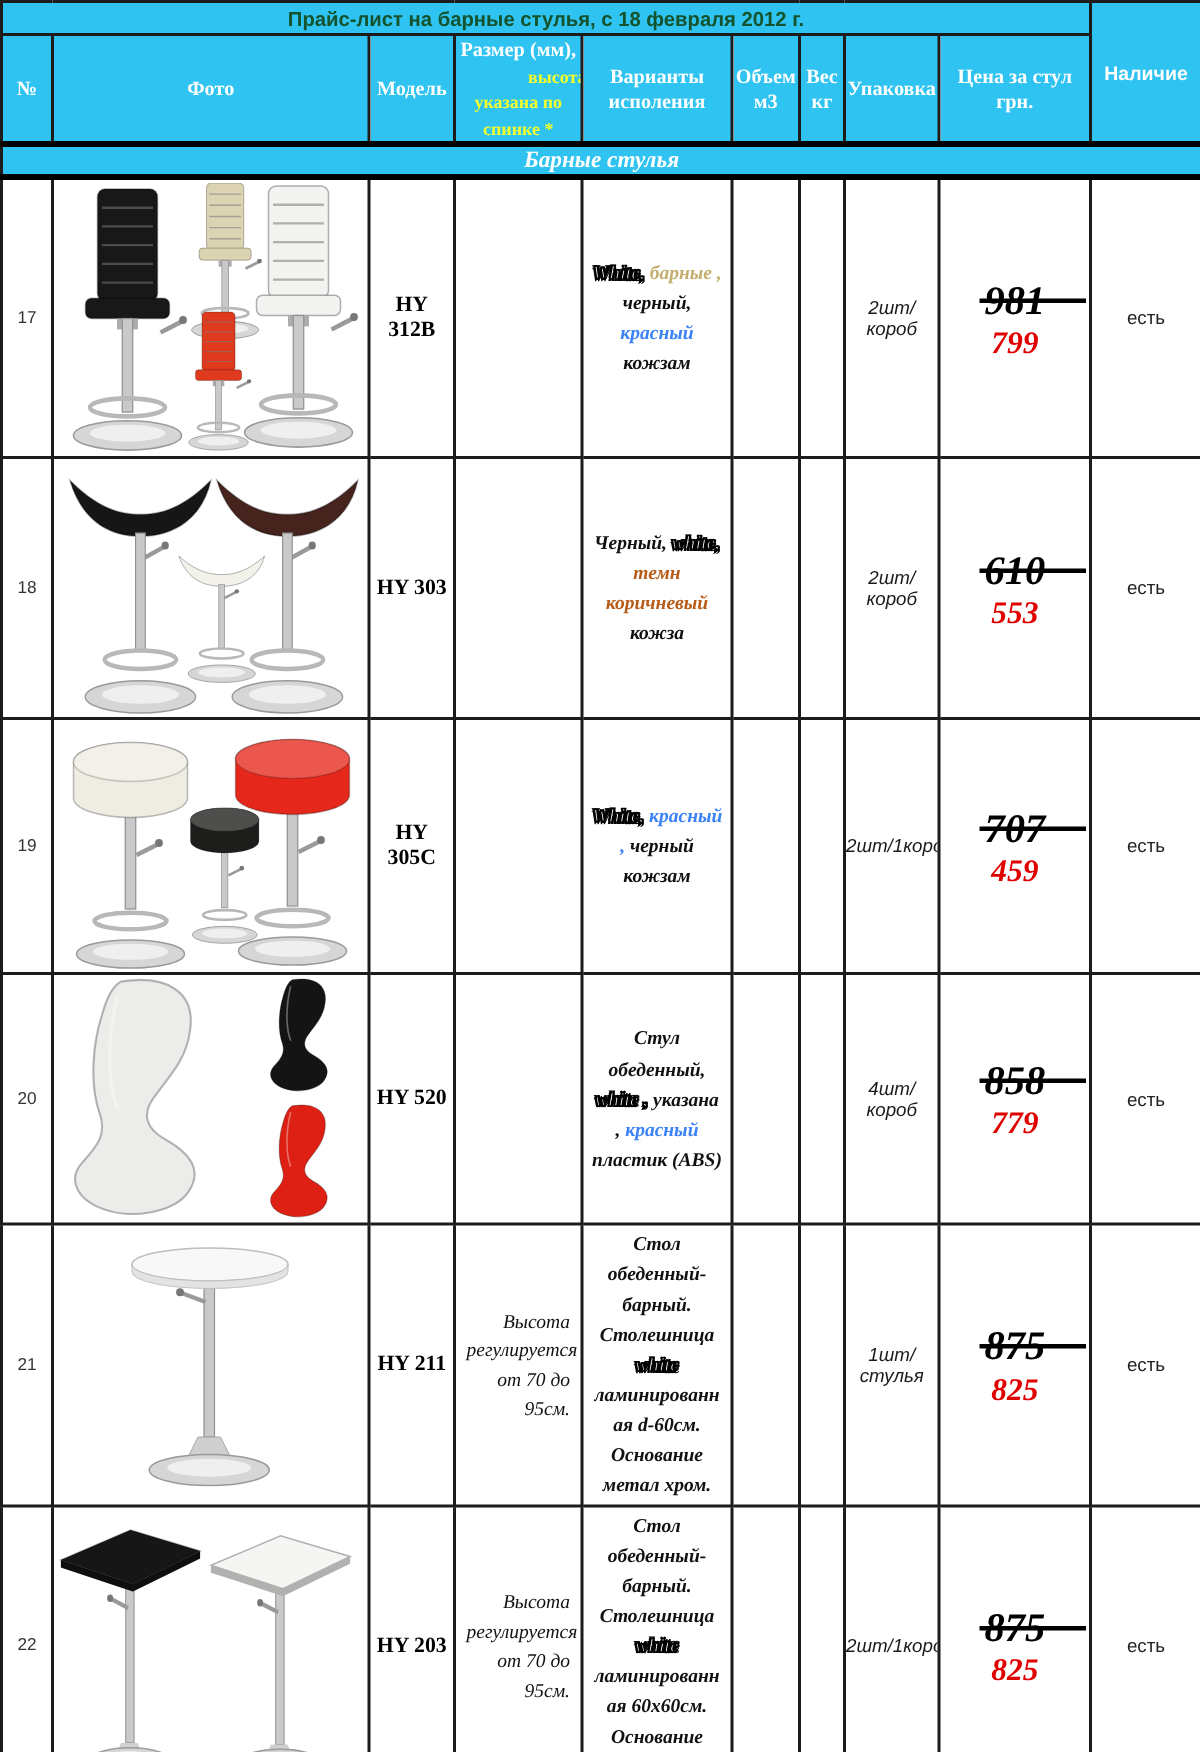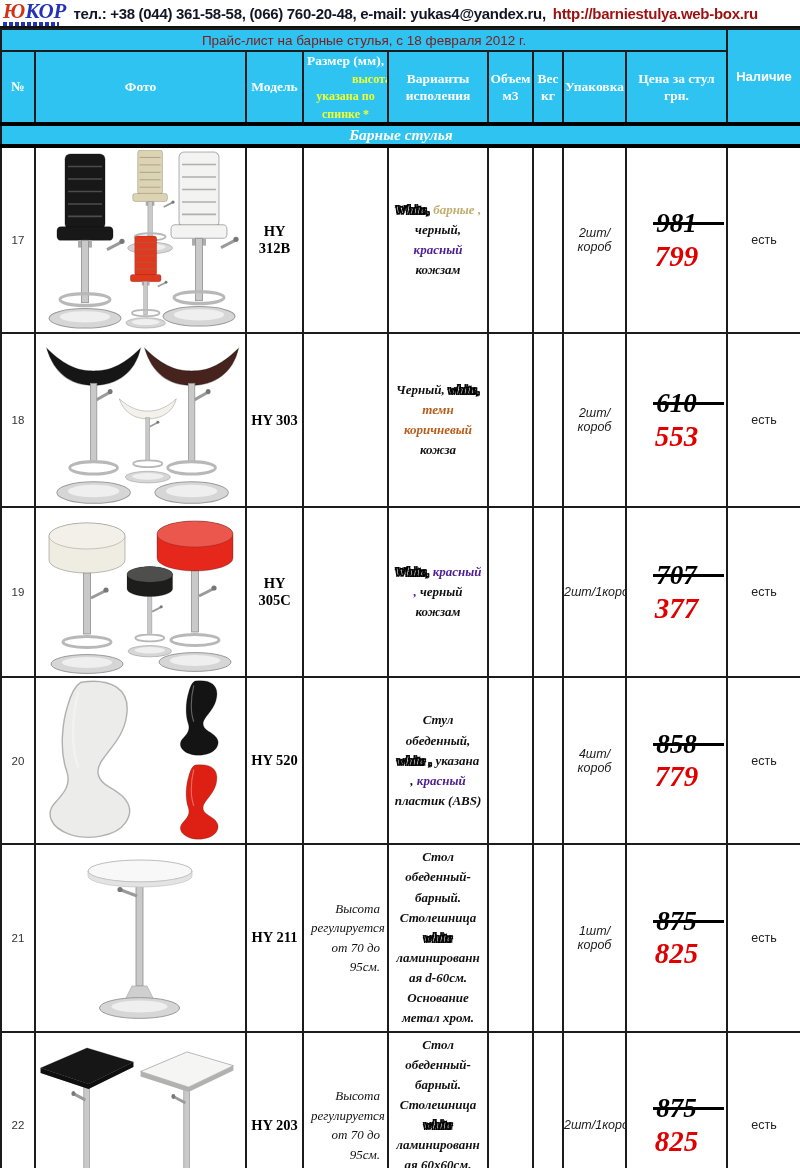--- a/index.html
+++ b/index.html
@@ -17,21 +17,21 @@
   .logo-stripes{width:56px;height:4px;margin-top:0px;
       background:repeating-linear-gradient(90deg,#2233b8 0 4px,#fff 4px 6px);}
   .contact{font-weight:bold;font-size:15px;color:#141425;letter-spacing:-0.3px;}
   .site-url{font-weight:bold;font-size:15px;color:#9e1010;text-decoration:none;letter-spacing:-0.3px;}
 
   
   table{border-collapse:collapse;table-layout:fixed;width:800px;}
   th,td{border:2px solid #1c1c1c;padding:0;vertical-align:middle;text-align:center;
         overflow:hidden;}
 
-  .title-cell{background:var(--cyan);color:#7f1d1d;font-weight:normal;font-size:13.5px;
+  .title-cell{background:var(--cyan);color:#14532d;font-weight:bold;font-size:13.5px;
               height:20px;text-align:center;}
   tr.cols th{background:var(--cyan);color:#fff;font-family:"Liberation Serif",serif;
              font-weight:bold;font-size:13.5px;line-height:1.3;height:50px;}
   th .yellow{color:#f4ff2b;font-size:12px;margin-left:48px;}
   .avail-head{background:var(--cyan);color:#fff;font-family:"Liberation Sans",sans-serif;
               font-weight:bold;font-size:13px;}
 
   tr.section td{background:var(--cyan);color:#fff;font-family:"Liberation Serif",serif;
                 font-weight:bold;font-style:italic;font-size:15.5px;height:15px;
                 border-top:4px solid #000;border-bottom:4px solid #000;}
@@ -39,49 +39,41 @@
   td.num{font-size:11.5px;color:#333;}
   td.photo{background:#fff;}
   td.photo svg{display:block;margin:0 auto;}
   td.model{font-family:"Liberation Serif",serif;font-weight:bold;font-size:14.5px;color:#000;}
   td.size{font-family:"Liberation Serif",serif;font-style:italic;font-size:13px;
           line-height:1.5;padding:0 7px;color:#111;text-align:right;}
   td.variants{font-family:"Liberation Serif",serif;font-weight:bold;font-style:italic;
               font-size:13px;line-height:1.55;padding:2px 5px;overflow-wrap:break-word;}
   .v{white-space:normal;}
   .v-plain{color:#101010;}
-  .v-red{color:#4c1d95;margin-top:44px;}
+  .v-red{color:#3b82f6;margin-top:44px;}
   .v-beige{color:#c3ae6e;}
   .v-brown{color:#b85c1a;}
   .v-outline{color:#fff;-webkit-text-stroke:1.1px #000;
      text-shadow:1px 1px 0 #000,-1px -1px 0 #000,1px -1px 0 #000,-1px 1px 0 #000;}
   td.pack{font-style:italic;font-size:12.5px;color:#1a1a1a;}
   td.price .price-box{display:flex;flex-direction:column;align-items:center;
                       justify-content:center;gap:3px;}
   .oldp{position:relative;display:inline-block;font-family:"Liberation Serif",serif;
         font-weight:bold;font-style:italic;font-size:27px;color:#000;line-height:1.05;}
   .oldp::after{content:"";position:absolute;left:-3px;right:-27px;top:13px;height:3px;
                background:#000;}
   .newp{font-family:"Liberation Serif",serif;font-weight:bold;font-style:italic;
-        font-size:29px;color:#e00000;line-height:1.05;}
+        font-size:21px;color:#e00000;line-height:1.05;}
   td.stock{font-size:12.5px;color:#222;}
 </style>
 </head>
 <body>
 
 <div class="page">
 
-  <header class="topbar">
-    <div class="logo">
-      <span class="logo-text"><span class="logo-first">Ю</span><span class="logo-rest">КОР</span></span>
-      <span class="logo-stripes"></span>
-    </div>
-    <span class="contact">тел.: +38 (044) 361-58-58, (066) 760-20-48, e-mail: yukas4@yandex.ru,</span>
-    <a class="site-url" href="#">http://barniestulya.web-box.ru</a>
-  </header>
 
   <table>
     <colgroup>
       <col style="width:34px">
         <col style="width:211px">
         <col style="width:57px">
       <col style="width:85px">
         <col style="width:100px">
         <col style="width:45px">
       <col style="width:30px">
@@ -283,21 +275,21 @@
           </td>
     <td class="model">HY 305C</td>
     <td class="size"></td>
     <td class="variants"><span class="v v-outline">White,</span> <span class="v v-red">красный ,</span> <span class="v v-plain">черный</span> <span class="v v-plain">кожзам</span></td>
     <td class="vol"></td>
     <td class="wt"></td>
     <td class="pack">2шт/1короб</td>
     <td class="price">
             <div class="price-box">
       <span class="oldp">707</span>
-      <span class="newp">377</span>
+      <span class="newp">459</span>
     </div>
           </td>
     <td class="stock">есть</td>
   </tr>
         <tr class="item" style="height:167px">
     <td class="num">20</td>
     <td class="photo">
             <svg width="207" height="161" viewBox="0 0 207 161">
               <g transform="translate(6,0) scale(1.18,1.15)">
                 <path d="M 32,2 C 58,-2 74,8 71,30 C 69,48 58,58 50,70 C 44,79 46,87 56,93 C 72,102 78,112 70,124 C 62,136 38,140 22,134 C 6,128 2,116 10,107 C 18,98 24,91 20,79 C 14,62 16,38 21,22 C 24,11 27,5 32,2 Z" fill="#ececea" stroke="rgba(0,0,0,0.28)" stroke-width="1.2"></path>
@@ -341,21 +333,21 @@
                 <ellipse cx="54.5" cy="152" rx="40" ry="10.4" fill="#d6d6d6" stroke="#9a9a9a"></ellipse>
                 <ellipse cx="54.5" cy="150.5" rx="28.0" ry="6.0" fill="#efefef"></ellipse>
               </g>
             </svg>
           </td>
     <td class="model">HY 211</td>
     <td class="size">Высота регулируется от 70 до 95см.</td>
     <td class="variants"><span class="v v-plain">Стол обеденный-барный. Столешница</span> <span class="v v-outline">white</span> <span class="v v-plain">ламинированная d-60см. Основание метал хром.</span></td>
     <td class="vol"></td>
     <td class="wt"></td>
-    <td class="pack">1шт/короб</td>
+    <td class="pack">1шт/стулья</td>
     <td class="price">
             <div class="price-box">
       <span class="oldp">875</span>
       <span class="newp">825</span>
     </div>
           </td>
     <td class="stock">есть</td>
   </tr>
         <tr class="item" style="height:173px">
     <td class="num">22</td>

